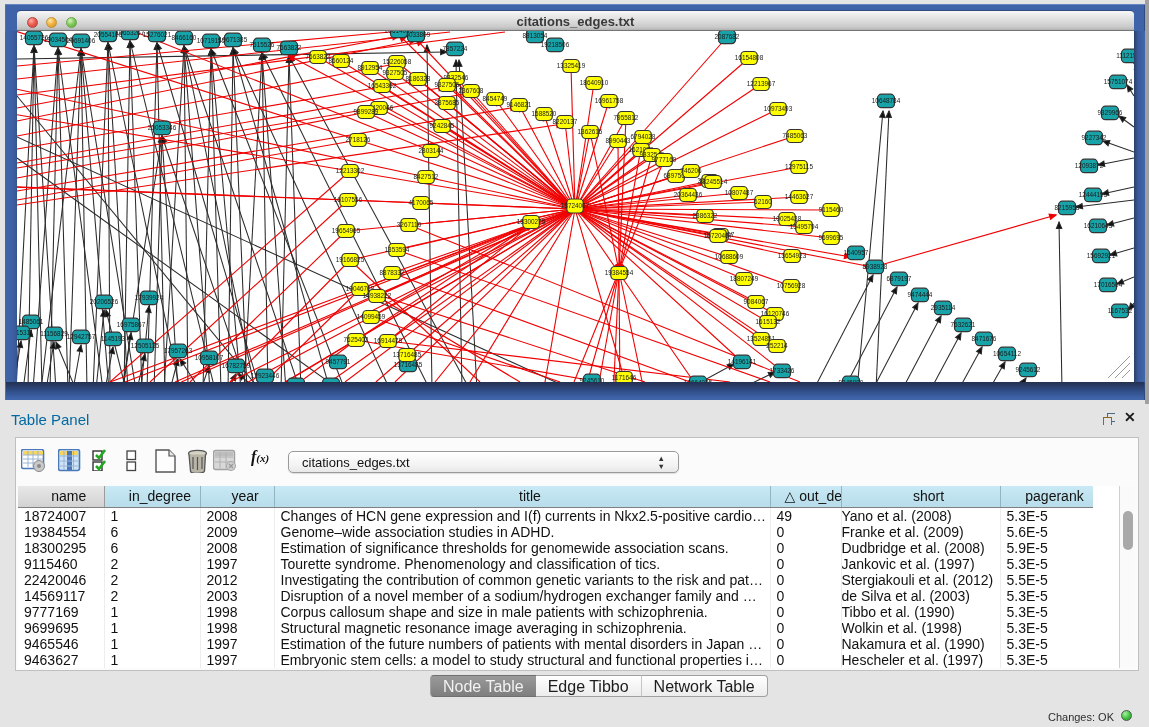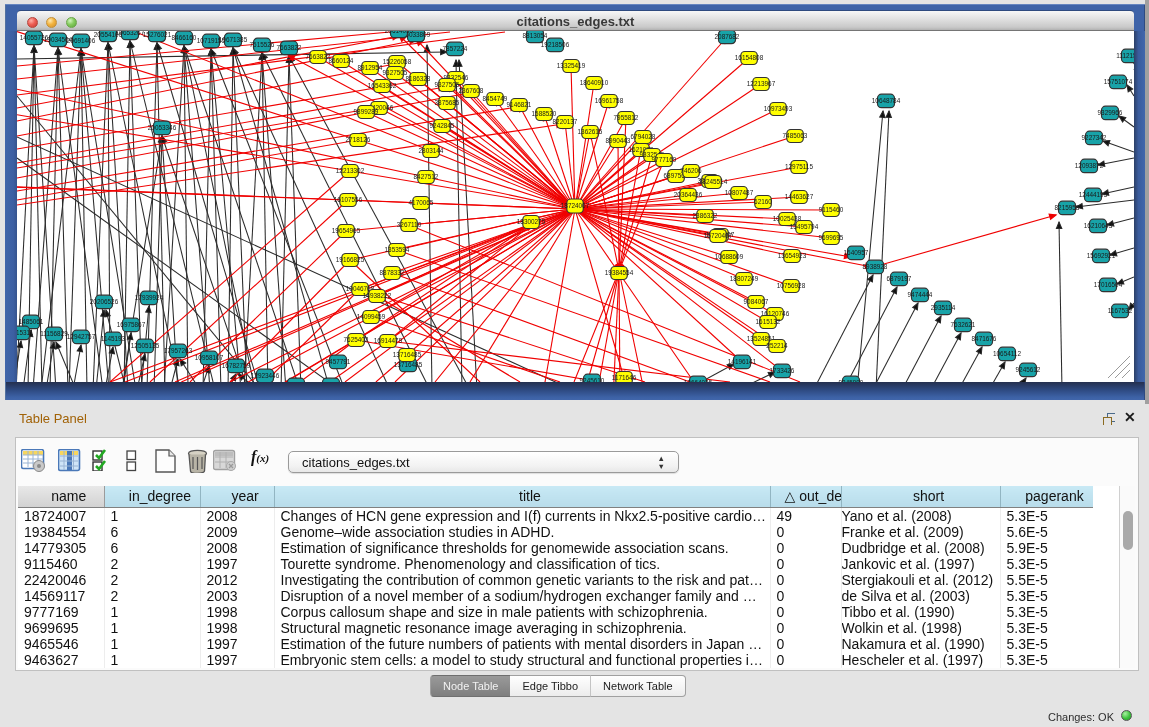--- a/index.html
+++ b/index.html
@@ -18,42 +18,42 @@
 #title{position:absolute;left:0;right:0;top:3px;text-align:center;font-size:13px;font-weight:bold;color:#393939}
 .tl{position:absolute;top:5.5px;width:11px;height:11px;border-radius:50%}
 #tl1{left:9.5px;background:radial-gradient(circle at 35% 30%,#ffb0a8,#ee5f55 45%,#c33a32);border:1px solid #b5443c}
 #tl2{left:29px;background:radial-gradient(circle at 35% 30%,#ffe9b0,#f3b43f 45%,#cf8f2e);border:1px solid #c49038}
 #tl3{left:49px;background:radial-gradient(circle at 35% 30%,#d2f5c0,#85cc5e 45%,#5ba23a);border:1px solid #6aa648}
 #canvas{position:absolute;left:12px;top:27px;width:1117px;height:351px;background:#fff;overflow:hidden}
 #sliver{position:absolute;left:1145px;top:0;width:4px;height:404px;background:#a0a0a0}
 
 #tpanel{position:absolute;left:0;top:404px;width:1149px;height:323px;background:#e4e4e4}
 #tphead{position:absolute;left:0;top:0;width:1149px;height:26px;background:#e4e4e4}
-#tptitle{position:absolute;left:19px;top:7px;font-size:13px;color:#a16207}
+#tptitle{position:absolute;left:11px;top:7px;font-size:15px;color:#0369a1}
 #tpfloat{position:absolute;left:1103px;top:9px;width:12px;height:12px}
 #tpclose{position:absolute;left:1124px;top:5px;font-size:14px;font-weight:bold;color:#1a1a1a}
 #container{position:absolute;left:15px;top:33px;width:1124px;height:234px;background:#fbfbfb;border:1px solid #c0c0c0;border-radius:0}
 #toolbar{position:absolute;left:0;top:0;width:100%;height:47px}
 #dropdown{position:absolute;left:272px;top:13px;width:391px;height:22px;background:linear-gradient(#ffffff,#f2f2f2 70%,#e8e8e8);border:1px solid #9a9a9a;border-radius:5px;box-shadow:0 1px 1px rgba(0,0,0,.12)}
 #ddtext{position:absolute;left:13px;top:3px;font-size:13px;color:#111}
 #ddarr{position:absolute;right:13px;top:2.5px;font-size:7.5px;color:#333;line-height:8px;letter-spacing:0}
 
 #tbl{position:absolute;left:2px;top:48px;width:1075px;border-collapse:collapse;table-layout:fixed;font-size:14px;color:#111}
 #tbl th{height:21px;font-weight:normal;font-size:14px;padding-left:16px;background:linear-gradient(#c8e9f5,#b8dcea);border-right:1px solid #92b5c2;border-bottom:1px solid #808080;overflow:hidden;white-space:nowrap}
 #tbl th.c1{background:linear-gradient(#e8e8e8,#d2d2d2);border-right:1px solid #9b9b9b}
 #tbl th.c5{padding-left:14px}
 #tbl td{height:16px;padding:0 0 0 6px;overflow:hidden;white-space:nowrap;background:#fff;border-right:1px solid #ededed}
 #tbl td.c6{padding:0}
 #tbl col.c1{width:86px}#tbl col.c2{width:96px}#tbl col.c3{width:74px}#tbl col.c4{width:496px}
 #tbl col.c5{width:71px}#tbl col.c6{width:159px}#tbl col.c7{width:93px}
 #whitefill{position:absolute;left:1077px;top:48px;width:30px;height:182px;background:#fff}
 #vsb{position:absolute;left:1103px;top:48px;width:16px;height:182px;background:#fafafa;border-left:1px solid #d0d0d0}
 #vsbthumb{position:absolute;left:3px;top:25px;width:10px;height:39px;border-radius:5px;background:#a9a9a9}
 
-#tabs{position:absolute;left:430px;top:271px;height:22px;display:flex;font-size:11px}
+#tabs{position:absolute;left:430px;top:271px;height:22px;display:flex;font-size:16px}
 .tab{height:22px;line-height:21px;padding:0 12px;background:linear-gradient(#fff,#ececec);border-top:1px solid #a0a0a0;border-bottom:1px solid #a0a0a0;color:#1c1c1c}
 .tab.sel{background:linear-gradient(#9a9a9a,#7e7e7e);color:#f2f2f2;border-color:#6f6f6f}
 .tab.first{border-left:1px solid #a0a0a0;border-radius:4px 0 0 4px}
 .tab.last{border-right:1px solid #a0a0a0;border-radius:0 4px 4px 0}
 .tab.mid{border-right:1px solid #c4c4c4}
 #status{position:absolute;left:0;top:304px;width:1149px;height:19px}
 #memtext{position:absolute;right:35px;top:3px;font-size:11px;color:#2e2e2e}
 #memdot{position:absolute;right:17px;top:2px;width:11px;height:11px;border-radius:50%;background:radial-gradient(circle at 35% 30%,#a8f0a0,#3cc23c 55%,#2a9a2a);border:1px solid #555}
 .icon{position:absolute;top:11px}
 </style></head>
@@ -896,21 +896,21 @@
 <tr>
               <td class="c1">19384554</td>
               <td class="c2">6</td>
               <td class="c3">2009</td>
               <td class="c4">Genome–wide association studies in ADHD.</td>
               <td class="c5">0</td>
               <td class="c6">Franke et al. (2009)</td>
               <td class="c7">5.6E-5</td>
             </tr>
 <tr>
-              <td class="c1">14779305</td>
+              <td class="c1">18300295</td>
               <td class="c2">6</td>
               <td class="c3">2008</td>
               <td class="c4">Estimation of significance thresholds for genomewide association scans.</td>
               <td class="c5">0</td>
               <td class="c6">Dudbridge et al. (2008)</td>
               <td class="c7">5.9E-5</td>
             </tr>
 <tr>
               <td class="c1">9115460</td>
               <td class="c2">2</td>

